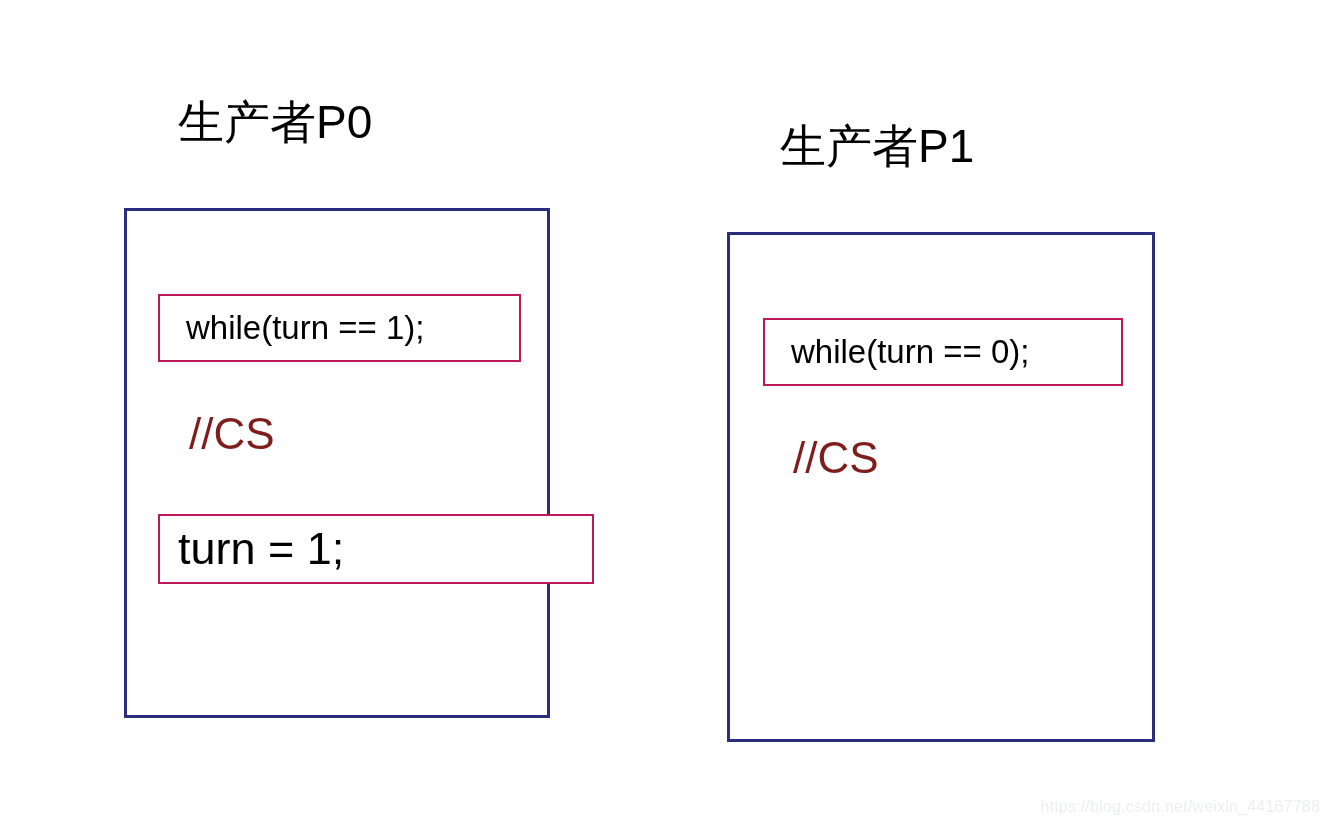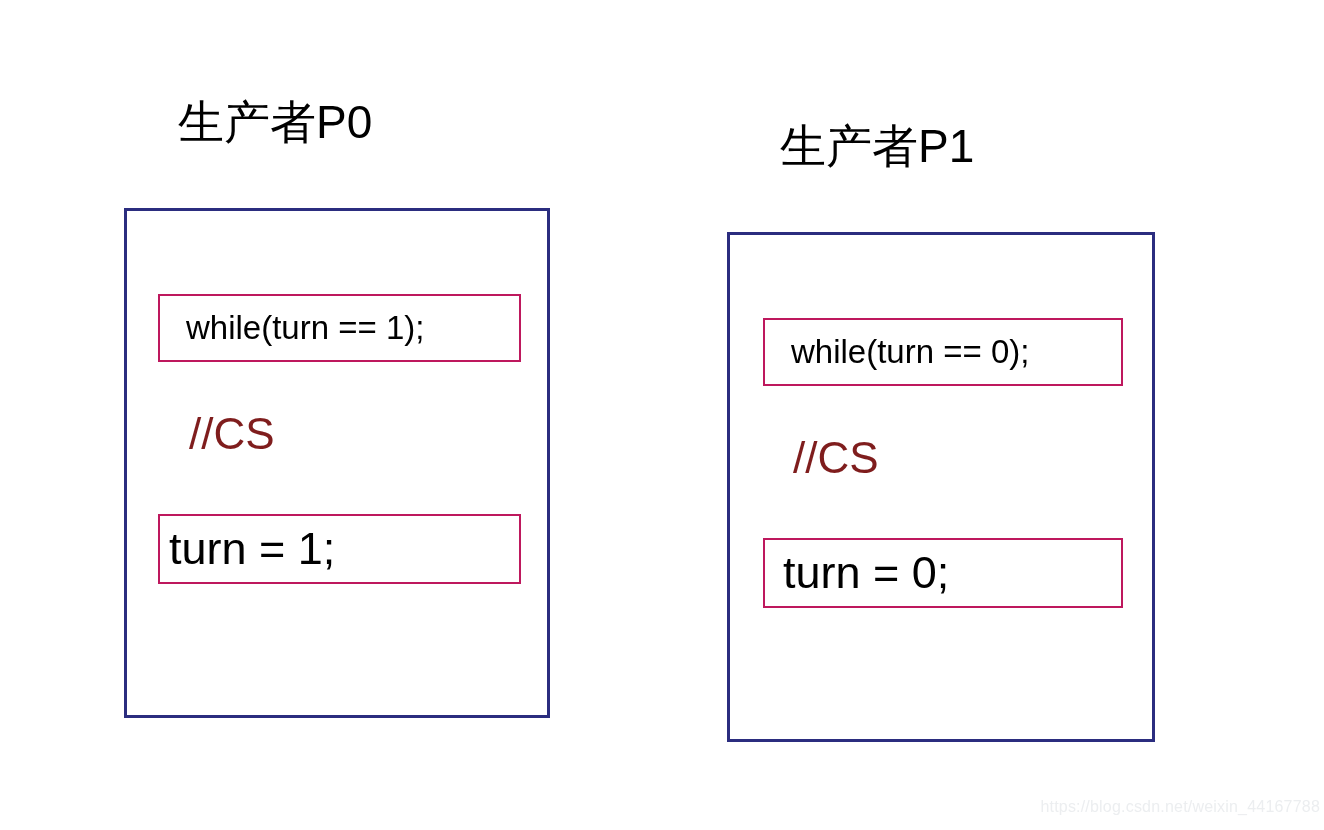--- a/index.html
+++ b/index.html
@@ -71,24 +71,24 @@
     padding-left: 26px;
   }
   .process-column.p1 .stmt-wait {
     left: 33px;
     width: 360px;
     padding-left: 26px;
   }
   .stmt-assign {
     left: 31px;
     top: 303px;
-    width: 363px;
+    width: 436px;
     height: 70px;
     font-size: 45px;
-    padding-left: 9px;
+    padding-left: 18px;
   }
   .process-column.p1 .stmt-assign {
     left: 33px;
     width: 360px;
     padding-left: 18px;
   }
 
   
   .stmt-comment {
     position: absolute;
@@ -142,22 +142,19 @@
     <div class="process-title">生产者P1</div>
 
     <div class="process-body">
 
       <div class="stmt-box stmt-wait">
         <span>while(turn == 0);</span>
       </div>
 
       <div class="stmt-comment">//CS</div>
 
-      <div class="stmt-box stmt-assign">
-        <span>turn = 0;</span>
-      </div>
 
     </div>
   </div>
 
   <div class="watermark">https://blog.csdn.net/weixin_44167788</div>
 
 </div>
 
 </body></html>

